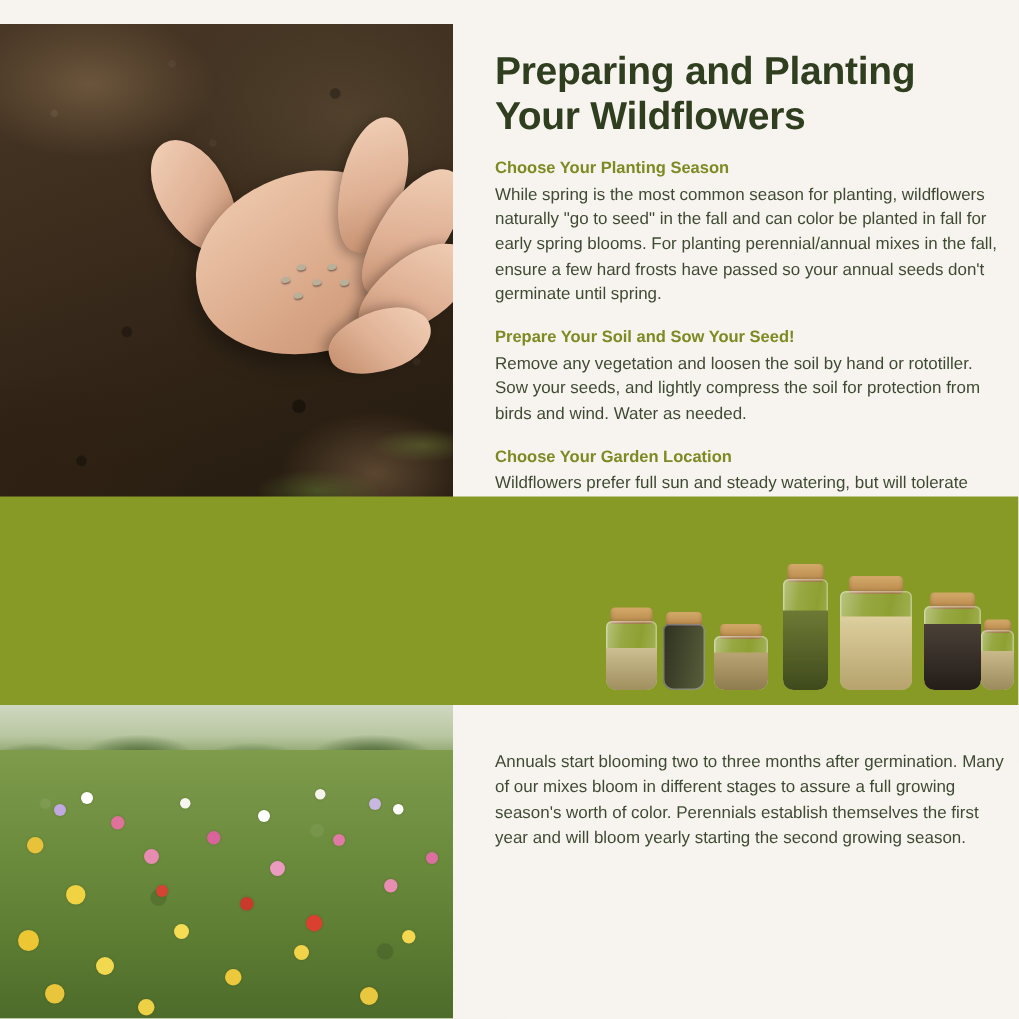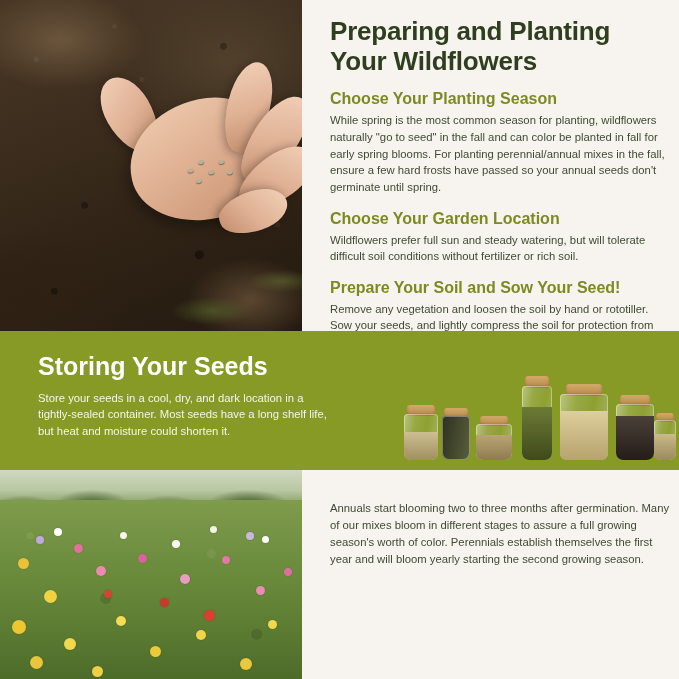--- a/index.html
+++ b/index.html
@@ -17,21 +17,21 @@
     position: relative;
     width: 679px;
     height: 679px;
     background: #f7f3ee;
   }
 
   
   .section-one {
     position: absolute;
     left: 0;
-    top: 0;
+    top: 16px;
     width: 679px;
     height: 269px;
     background: #f7f3ee;
   }
   .soil-photo {
     position: absolute;
     left: 0;
     top: 0;
     width: 302px;
     height: 331px;
@@ -136,21 +136,21 @@
     margin: 0;
     font-size: 26px;
     line-height: 1.16;
     font-weight: bold;
     color: #2f3e1e;
     letter-spacing: -0.2px;
   }
   .sub-block { margin-top: 13px; }
   .sub-title {
     margin: 0 0 2px 0;
-    font-size: 16px;
+    font-size: 11px;
     font-weight: bold;
     color: #7c8a22;
     line-height: 1.3;
   }
   .body-text {
     margin: 0;
     font-size: 11.3px;
     line-height: 1.48;
     color: #3e4a33;
   }
@@ -335,36 +335,32 @@
 
     <div class="section-one-text">
       <h1 class="sec-title">Preparing and Planting Your Wildflowers</h1>
 
       <div class="sub-block">
         <p class="sub-title">Choose Your Planting Season</p>
         <p class="body-text">While spring is the most common season for planting, wildflowers naturally "go to seed" in the fall and can color be planted in fall for early spring blooms. For planting perennial/annual mixes in the fall, ensure a few hard frosts have passed so your annual seeds don't germinate until spring.</p>
       </div>
 
       <div class="sub-block">
+        <p class="sub-title">Prepare Your Soil and Sow Your Seed!</p>
+        <p class="body-text">Remove any vegetation and loosen the soil by hand or rototiller. Sow your seeds, and lightly compress the soil for protection from birds and wind. Water as needed.</p>
+      </div>
+
+      <div class="sub-block">
         <p class="sub-title">Choose Your Garden Location</p>
         <p class="body-text">Wildflowers prefer full sun and steady watering, but will tolerate difficult soil conditions without fertilizer or rich soil.</p>
       </div>
-
-      <div class="sub-block">
-        <p class="sub-title">Prepare Your Soil and Sow Your Seed!</p>
-        <p class="body-text">Remove any vegetation and loosen the soil by hand or rototiller. Sow your seeds, and lightly compress the soil for protection from birds and wind. Water as needed.</p>
-      </div>
     </div>
   </div>
 
   <div class="section-two">
-    <div class="section-two-text">
-      <h2 class="sec2-title">Storing Your Seeds</h2>
-      <p class="sec2-body">Store your seeds in a cool, dry, and dark location in a tightly-sealed container. Most seeds have a long shelf life, but heat and moisture could shorten it.</p>
-    </div>
 
     <div class="jars">
       <div class="cork cork-a"></div>
       <div class="jar jar-a">
           <div class="fill"></div>
         </div>
       <div class="cork cork-b"></div>
       <div class="jar jar-b"></div>
       <div class="cork cork-c"></div>
       <div class="jar jar-c">

